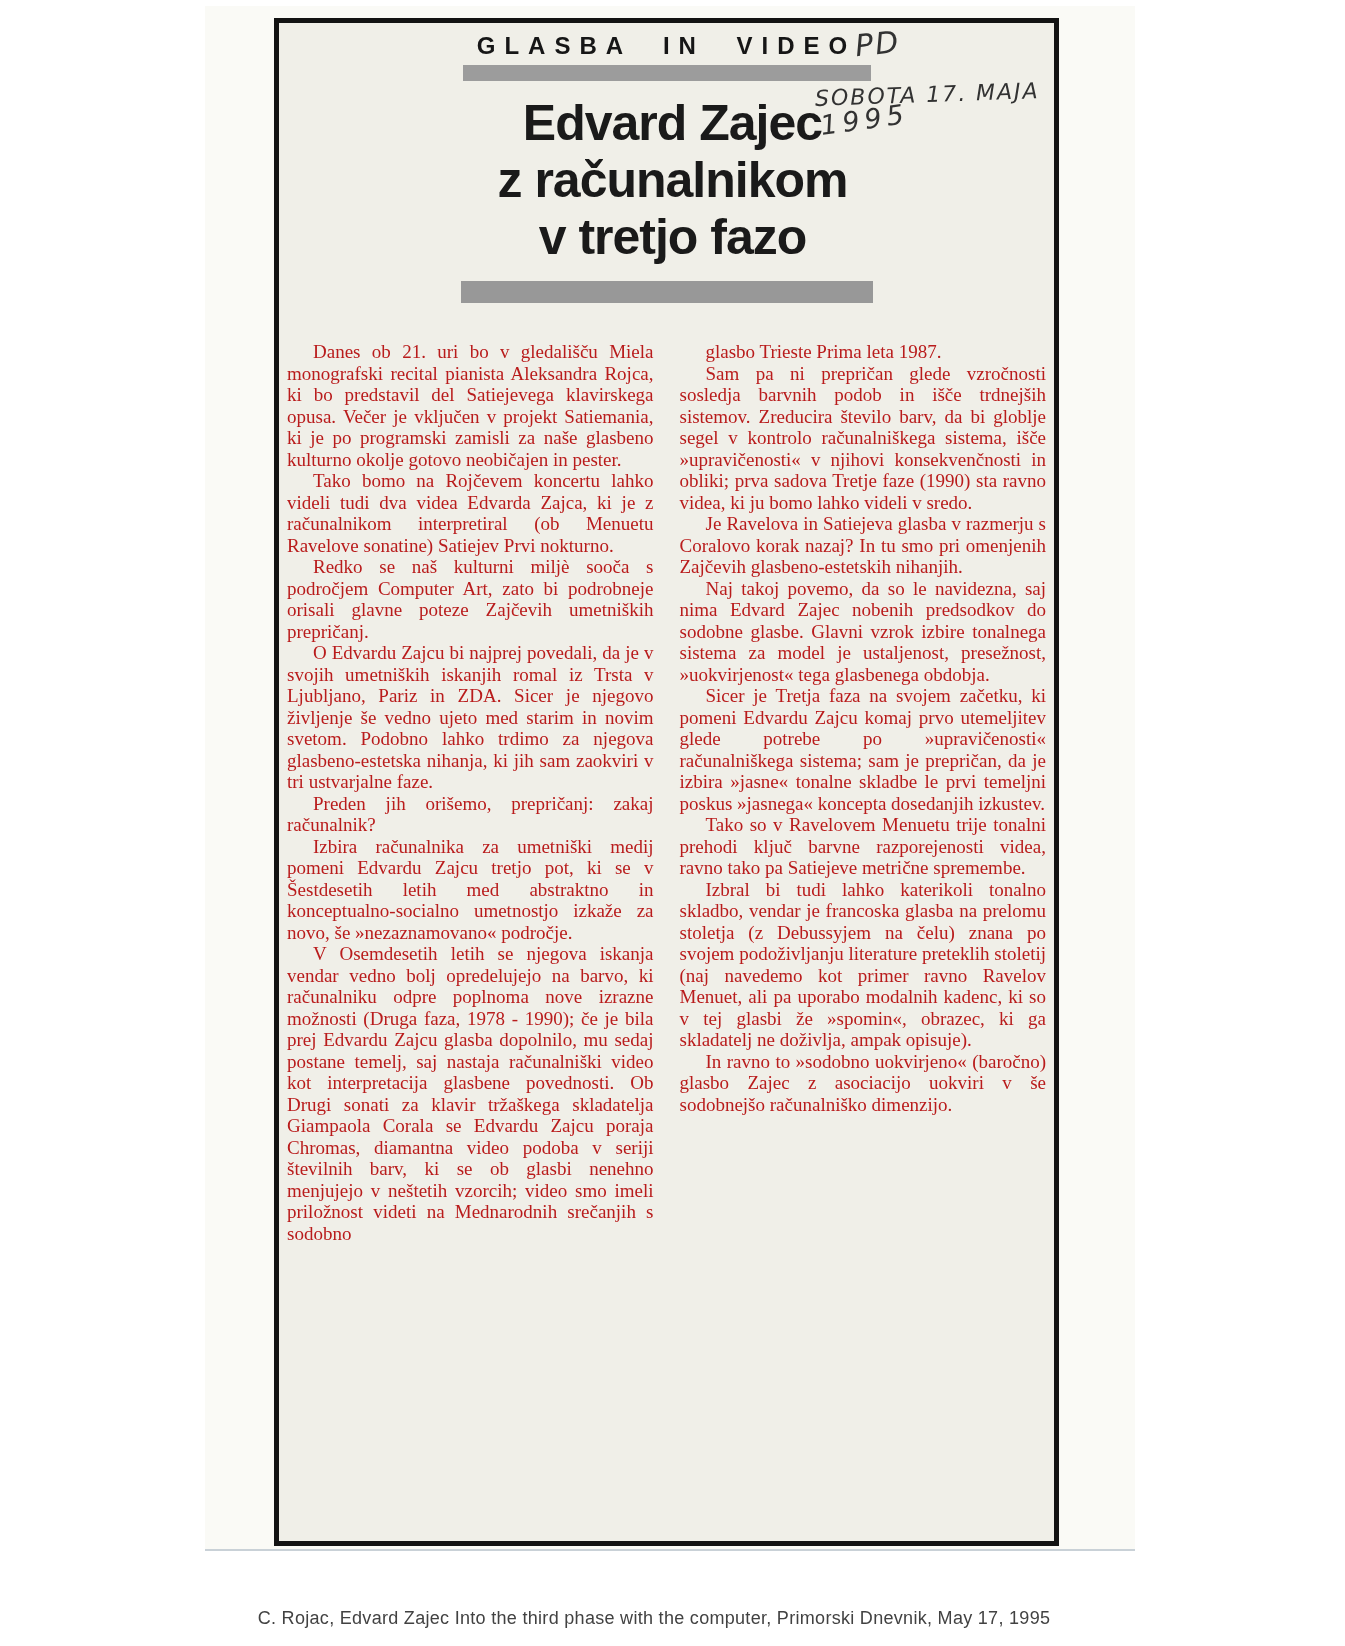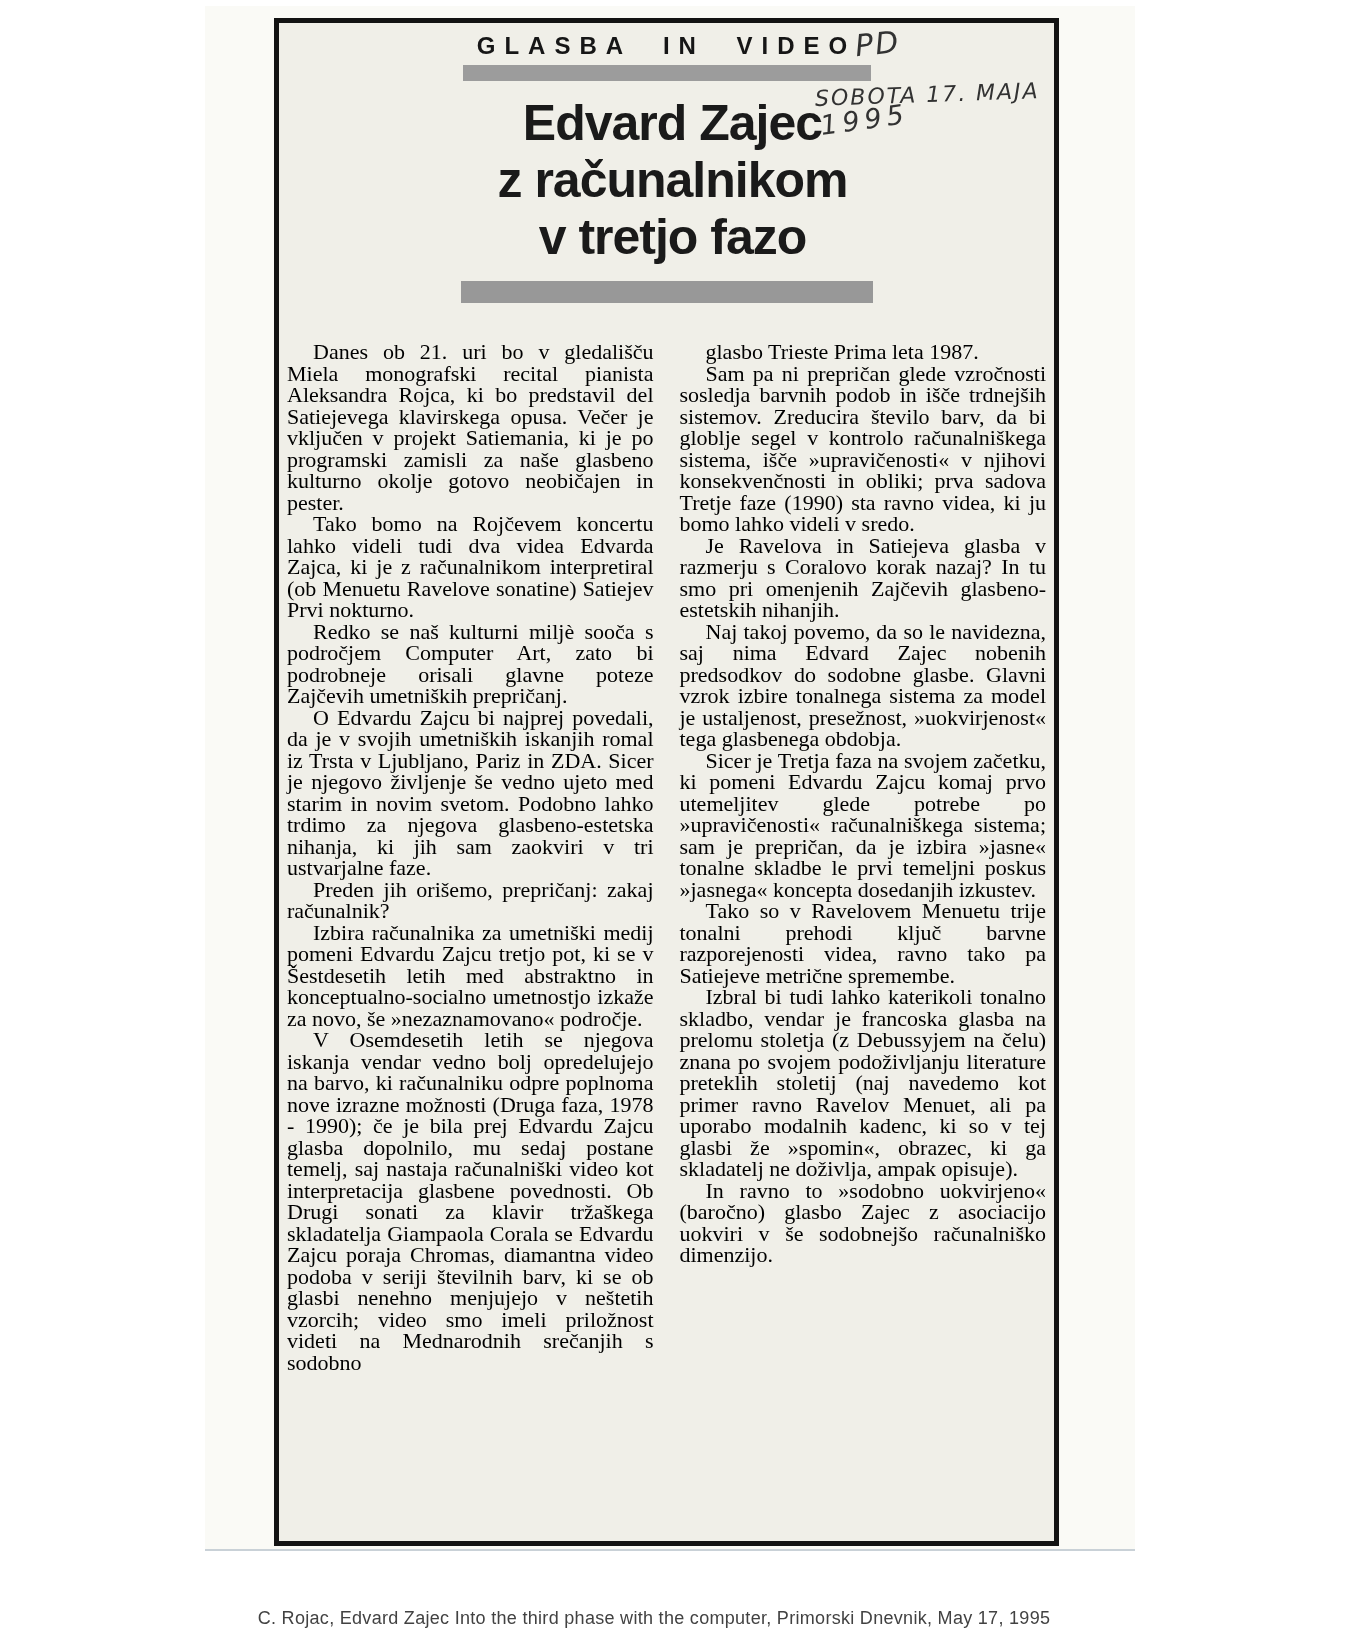--- a/index.html
+++ b/index.html
@@ -58,24 +58,24 @@
     color: #1a1a1a;
   }
   .title div { white-space: nowrap; padding-left: 12px; }
 
   
   .columns {
     display: flex;
     gap: 26px;
     margin: 38px 8px 0 8px;
     font-family: "Liberation Serif", serif;
-    font-size: 22px;
+    font-size: 19px;
     line-height: 21.5px;
     text-align: justify;
-    color: #000000;
+    color: #b91c1c;
   }
   .col { flex: 1 1 0; min-width: 0; }
   .col p { margin: 0; text-indent: 26px; }
   .byline { font-weight: 700; margin-left: 0.35em; white-space: nowrap; }
 
   
   .hw {
     position: absolute;
     font-family: "DejaVu Sans", sans-serif;
     font-style: italic;

